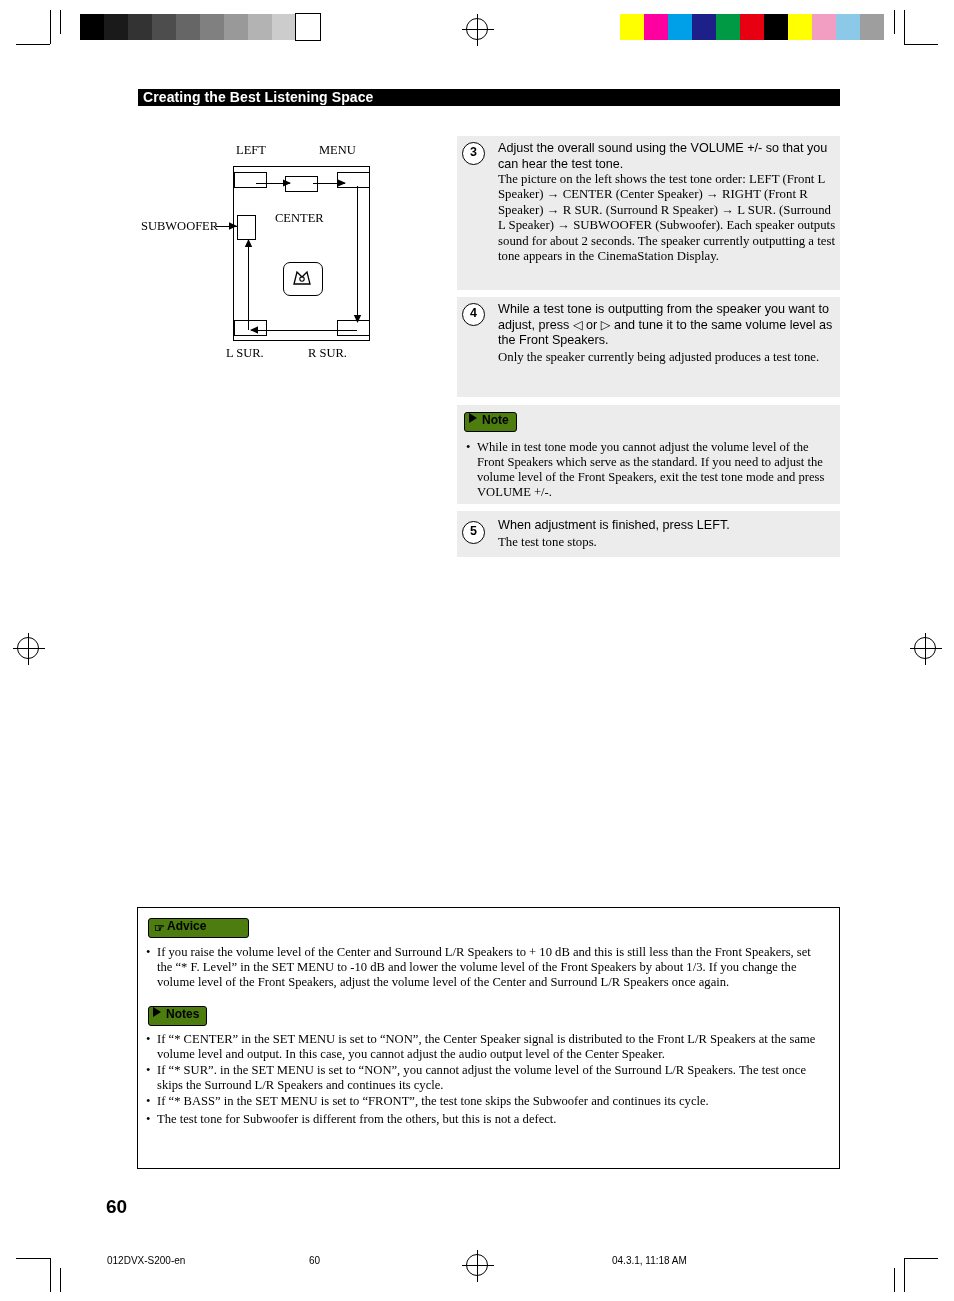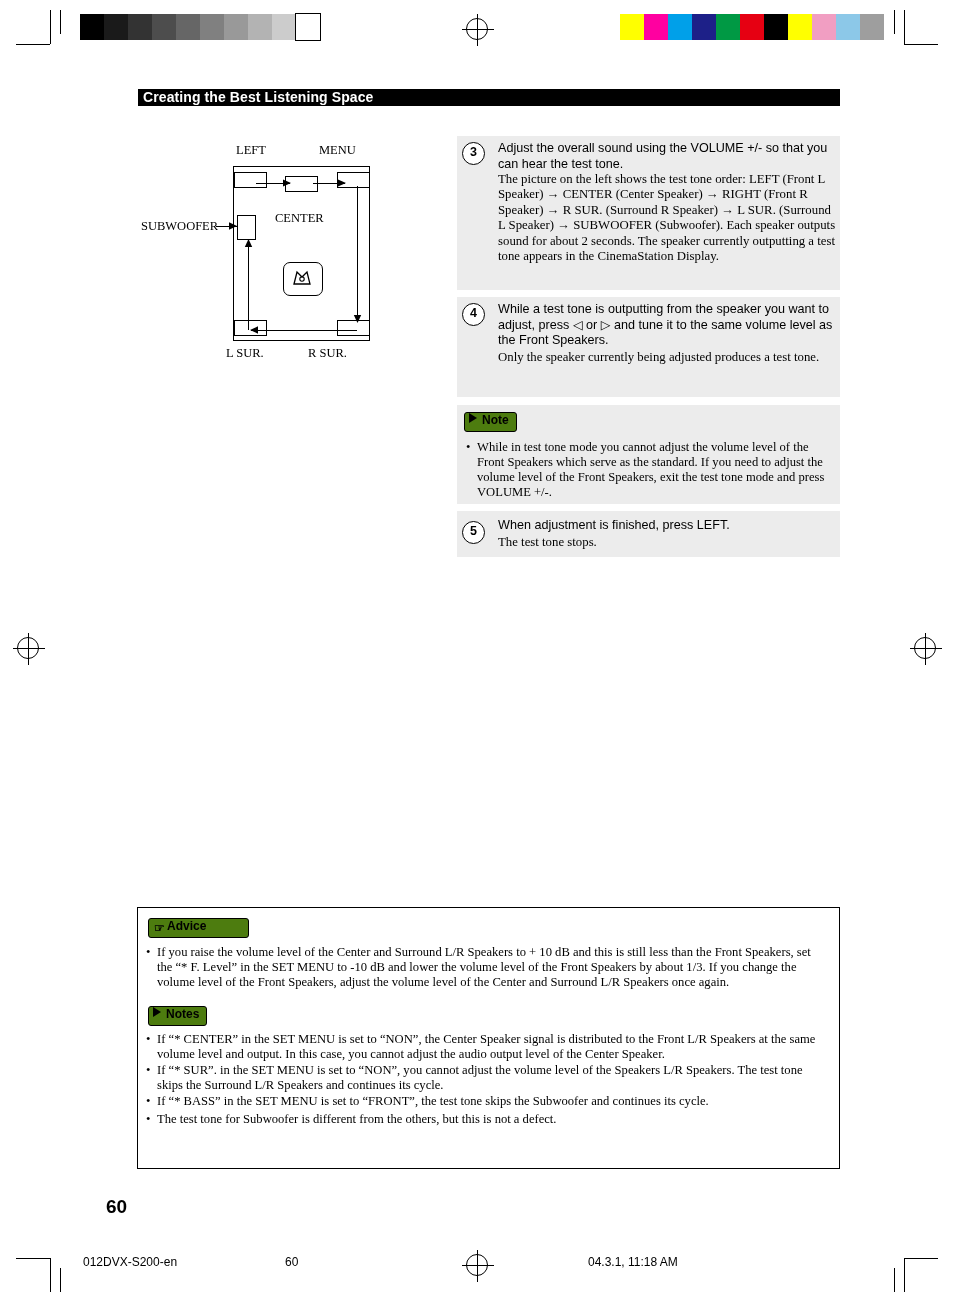--- a/index.html
+++ b/index.html
@@ -63,21 +63,21 @@
 
   .bullet{position:absolute;font-family:"Liberation Serif",serif;font-size:12.6px;line-height:15px;color:#000;}
   .bdot{position:absolute;font-size:12.6px;}
 
   
   .advbox{position:absolute;left:137px;top:907px;width:703px;height:262px;border:1.4px solid #000;background:#fff;box-sizing:border-box;}
   .advtext{font-family:"Liberation Serif",serif;font-size:12.6px;line-height:15.2px;color:#000;}
 
   .pagenum{position:absolute;left:106px;top:1196px;font-family:"Liberation Sans",sans-serif;font-weight:bold;font-size:19px;color:#000;}
 
-  .footer{position:absolute;font-family:"Liberation Sans",sans-serif;font-size:12px;color:#000;}
+  .footer{position:absolute;font-family:"Liberation Sans",sans-serif;font-size:10px;color:#000;margin-left:24px;}
 </style>
 </head>
 <body>
 
 <div class="crop-v" style="left:50px;top:10px;height:34px;"></div>
 <div class="crop-h" style="left:16px;top:44px;width:34px;"></div>
 <div class="crop-v" style="left:60px;top:10px;height:24px;"></div>
 
 <div class="crop-v" style="left:904px;top:10px;height:34px;"></div>
 <div class="crop-h" style="left:904px;top:44px;width:34px;"></div>
@@ -201,21 +201,21 @@
 
 <div class="notebadge" style="left:148px;top:1006px;">
   <div class="tri"></div>
   <span>Notes</span>
 </div>
 
 <div class="bdot abs" style="left:146px;top:1032px;">•</div>
 <div class="abs advtext" style="left:157px;top:1032px;width:663px;">If “* CENTER” in the SET MENU is set to “NON”, the Center Speaker signal is distributed to the Front L/R Speakers at the same volume level and output. In this case, you cannot adjust the audio output level of the Center Speaker.</div>
 
 <div class="bdot abs" style="left:146px;top:1063px;">•</div>
-<div class="abs advtext" style="left:157px;top:1063px;width:670px;">If “* SUR”. in the SET MENU is set to “NON”, you cannot adjust the volume level of the Speakers L/R Speakers. The test tone skips the Surround L/R Speakers and continues its cycle.</div>
+<div class="abs advtext" style="left:157px;top:1063px;width:670px;">If “* SUR”. in the SET MENU is set to “NON”, you cannot adjust the volume level of the Surround L/R Speakers. The test once skips the Surround L/R Speakers and continues its cycle.</div>
 
 <div class="bdot abs" style="left:146px;top:1094px;">•</div>
 <div class="abs advtext" style="left:157px;top:1094px;width:670px;">If “* BASS” in the SET MENU is set to “FRONT”, the test tone skips the Subwoofer and continues its cycle.</div>
 
 <div class="bdot abs" style="left:146px;top:1112px;">•</div>
 <div class="abs advtext" style="left:157px;top:1112px;width:670px;">The test tone for Subwoofer is different from the others, but this is not a defect.</div>
 
 <div class="pagenum">60</div>
 
 <div class="footer" style="left:83px;top:1255px;">012DVX-S200-en</div>

